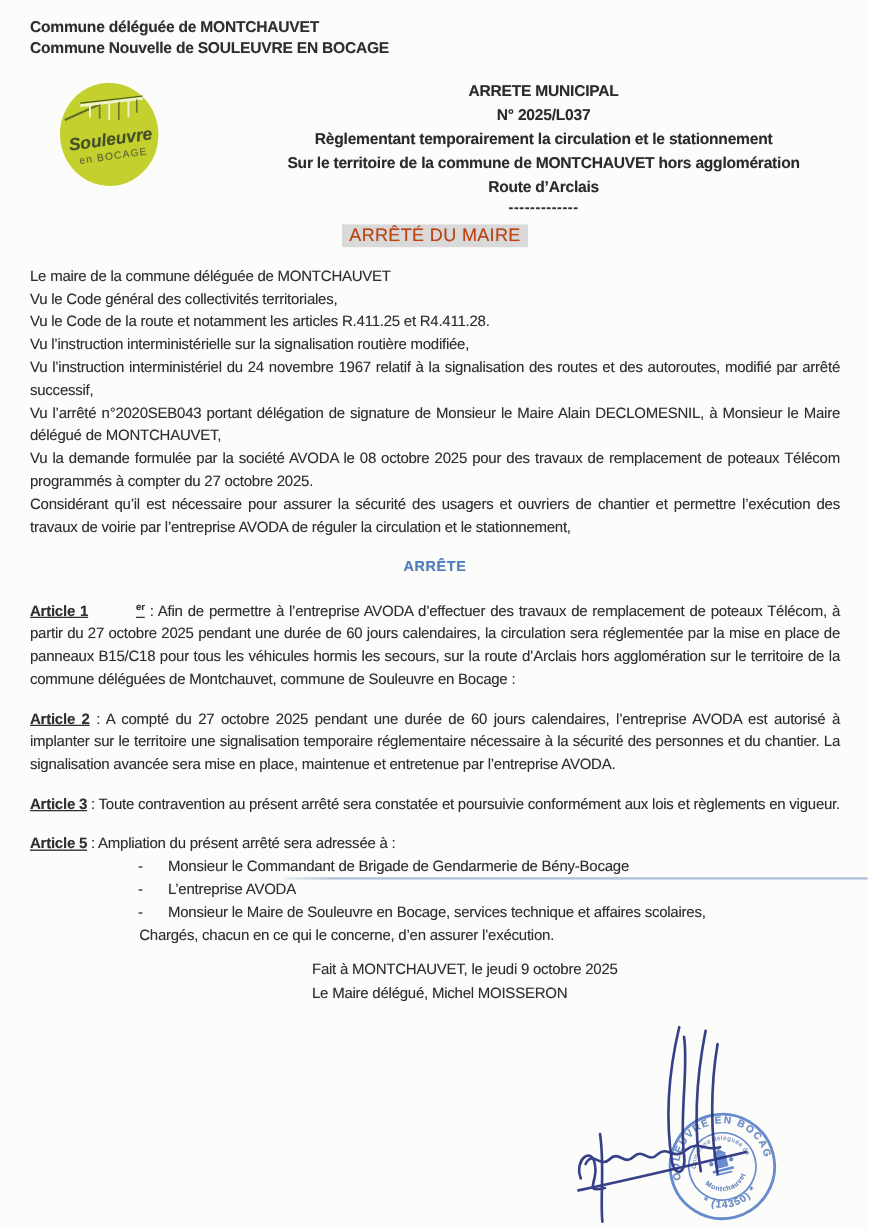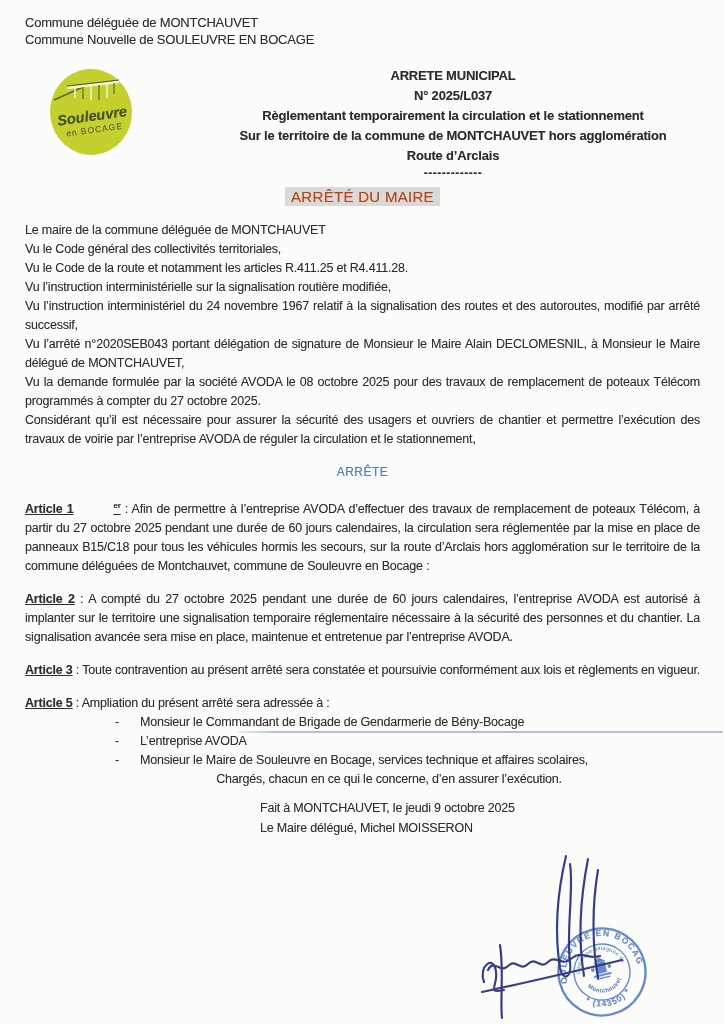--- a/index.html
+++ b/index.html
@@ -6,38 +6,38 @@
   body{
     width:724px;height:1024px;
     background:#fcfcfb;
     font-family:"Liberation Sans",sans-serif;
     color:#2e2e2e;
     position:relative;
     overflow:hidden;
   }
   .page{position:absolute;inset:0;padding:14px 24px 0 25px;box-sizing:border-box;
         text-shadow:0 0 .6px rgba(70,70,70,.40);}
-  .letterhead{font-size:13px;font-weight:normal;line-height:17px;letter-spacing:-0.2px;}
+  .letterhead{font-size:13px;font-weight:bold;line-height:17px;letter-spacing:-0.2px;}
   .logo{position:absolute;left:45px;top:64px;}
   .title-block{margin:18px 0 0 150px;width:556px;text-align:center;
                font-weight:bold;font-size:13px;line-height:20px;letter-spacing:-0.2px;color:#2b2b2b;}
   .divider{font-size:12px;font-weight:bold;letter-spacing:.5px;line-height:14px;}
   .heading-wrap{text-align:center;margin-top:7px;}
   .heading-hl{display:inline-block;background:#d9d9d9;color:#c2410c;
               font-size:15px;letter-spacing:.3px;padding:1px 6px;}
   .body{margin-top:15px;font-size:12.5px;line-height:19px;letter-spacing:-0.2px;text-align:justify;}
   .body p{margin:0;}
   p.article{margin-top:14px;}
   .alabel{font-weight:bold;text-decoration:underline;}
   .alabel sup{font-size:8px;font-weight:bold;padding-left:40px;}
-  .decree{text-align:center;color:#4d7ec0;font-weight:normal;font-size:12px;
+  .decree{text-align:center;color:#4d7ec0;font-weight:bold;font-size:12px;
           letter-spacing:.5px;margin-top:14px;}
   .bullet-row{display:flex;margin-left:90px;text-align:left;}
   .bullet-row .dash{width:25px;flex:0 0 25px;}
-  .bullet-cont{margin-left:53px;text-align:center;}
+  .bullet-cont{margin-left:91px;text-align:left;}
   .closing{margin-top:9px;margin-left:235px;line-height:20px;text-align:left;}
   .scan-line{position:absolute;top:731px;left:237px;width:486px;height:1.5px;
              background:linear-gradient(to right,rgba(130,160,195,.15),rgba(125,155,192,.6) 8%,rgba(125,155,192,.6));}
   .stamp{position:absolute;left:552px;top:922px;opacity:.85;}
   .signature{position:absolute;left:470px;top:850px;opacity:.92;}
 </style>
 </head>
 <body>
 
 <div class="page">

